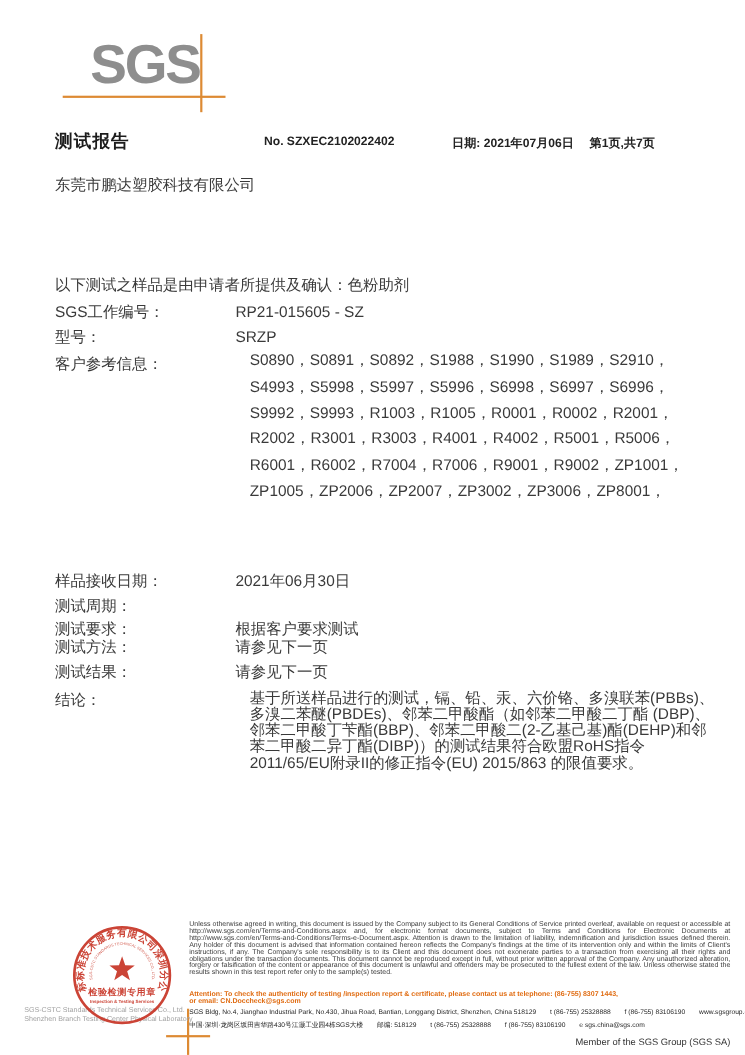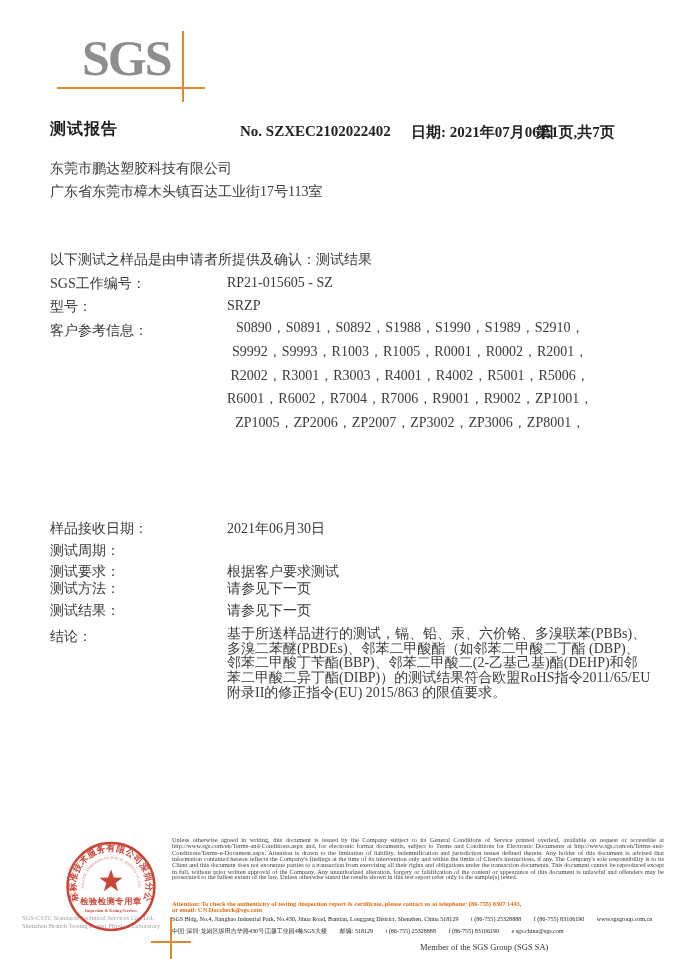--- a/index.html
+++ b/index.html
@@ -1,59 +1,59 @@
 <!DOCTYPE html>
 <html><head>
 <meta charset="utf-8">
 <style>
   html,body { margin:0; padding:0; background:#ffffff; }
   .page {
     position:relative; width:677px; height:959px; background:#ffffff;
-    font-family:Liberation Serif, serif; color:#333; overflow:hidden;
+    font-family:Liberation Sans, sans-serif; color:#333; overflow:hidden;
   }
   .abs { position:absolute; }
 
   
   .logo-text { left:82px; top:33px; font-size:50px; font-weight:bold;
     color:#8e8e8e; letter-spacing:-2px; line-height:1; }
   .logo-hline { left:57px; top:87px; width:148px; height:2px; background:#dd8a33; }
   .logo-vline { left:182px; top:31px; width:2px; height:71px; background:#dd8a33; }
 
   .doc-title { left:50px; top:119px; font-size:16px; font-weight:bold; color:#1c1c1c; letter-spacing:1px; }
-  .hdr { font-size:15px; color:#222; }
+  .hdr { font-size:11px; color:#222; }
   .report-no { left:240px; top:123px; font-weight:bold; }
   .report-date { left:411px; top:123px; font-weight:bold; }
   .page-info { left:536px; top:123px; font-weight:bold; }
 
   .body-text { font-size:14px; color:#3a3a3a; }
   .applicant-name { left:50px; top:160px; }
   .applicant-address { left:50px; top:183px; }
   .statement { left:50px; top:251px; }
 
   .lbl { left:50px; }
-  .val { left:227px; }
-  .ref-list { left:227px; top:316px; line-height:23.8px;text-align:center; }
+  .val { left:214px; }
+  .ref-list { left:227px; top:316px; line-height:23.8px; }
   .conclusion-text { left:227px; top:627px; width:424px; line-height:14.7px; }
 
   
   .scale-wrap { overflow:visible; }
   .scale-inner { transform-origin:0 0; }
   .legal-wrap { left:172px; top:837px; width:492px; height:64px; }
   .legal-inner { width:618px; transform:scale(0.796); font-size:8px; line-height:7.9px;
     text-align:justify; color:#3d3d3d; }
   .attention-wrap { left:172px; top:901px; width:492px; }
   .attention-inner { width:618px; transform:scale(0.796); font-size:8px; line-height:7.6px;
     color:#e06c12; font-weight:bold; }
   .addr-wrap { left:172px; width:500px; }
   .addr-en { top:916px; }
   .addr-cn { top:927px; }
   .addr-inner { width:640px; transform:scale(0.78); font-size:7.8px; color:#1f1f1f; white-space:nowrap; }
   .addr-inner span { display:inline-block; }
   .gap { margin-left:14px; }
-  .member { left:420px; top:942px; width:244px; font-size:8.5px; color:#333; }
+  .member { left:420px; top:942px; width:244px; text-align:right; font-size:8.5px; color:#333; }
 
   .gray-co { left:22px; top:915px; width:190px; z-index:1; }
   .gray-co-inner { width:224px; transform:scale(0.85); font-size:7.6px; line-height:8.6px; color:#a2a2a2; }
 
   .foot-vline { left:170px; top:917px; width:1.5px; height:42px; background:#dd8a33; }
   .foot-hline { left:151px; top:941px; width:40px; height:1.5px; background:#dd8a33; }
 
   .stamp { left:58px; top:839px; width:106px; height:97px; z-index:2; opacity:0.95; }
 </style>
 </head>
@@ -64,33 +64,33 @@
   <div class="abs logo-text">SGS</div>
   <div class="abs logo-hline"></div>
   <div class="abs logo-vline"></div>
 
   <div class="abs doc-title">测试报告</div>
   <div class="abs hdr report-no">No. SZXEC2102022402</div>
   <div class="abs hdr report-date">日期: 2021年07月06日</div>
   <div class="abs hdr page-info">第1页,共7页</div>
 
   <div class="abs body-text applicant-name">东莞市鹏达塑胶科技有限公司</div>
-  <div class="abs body-text applicant-address">广东省东莞市樟木头镇百达工业街17号113室</div>
 
-  <div class="abs body-text statement">以下测试之样品是由申请者所提供及确认：测试结果</div>
+  <div class="abs body-text statement">以下测试之样品是由申请者所提供及确认：色粉助剂</div>
 
   <div class="abs body-text lbl" style="top:275px">SGS工作编号：</div>
   <div class="abs body-text val" style="top:275px">RP21-015605 - SZ</div>
 
   <div class="abs body-text lbl" style="top:298px">型号：</div>
   <div class="abs body-text val" style="top:298px">SRZP</div>
 
   <div class="abs body-text lbl" style="top:322px">客户参考信息：</div>
   <div class="abs body-text ref-list">
     <div>S0890，S0891，S0892，S1988，S1990，S1989，S2910，</div>
+    <div>S4993，S5998，S5997，S5996，S6998，S6997，S6996，</div>
     <div>S9992，S9993，R1003，R1005，R0001，R0002，R2001，</div>
     <div>R2002，R3001，R3003，R4001，R4002，R5001，R5006，</div>
     <div>R6001，R6002，R7004，R7006，R9001，R9002，ZP1001，</div>
     <div>ZP1005，ZP2006，ZP2007，ZP3002，ZP3006，ZP8001，</div>
   </div>
 
   <div class="abs body-text lbl" style="top:520px">样品接收日期：</div>
   <div class="abs body-text val" style="top:520px">2021年06月30日</div>
 
   <div class="abs body-text lbl" style="top:542px">测试周期：</div>

